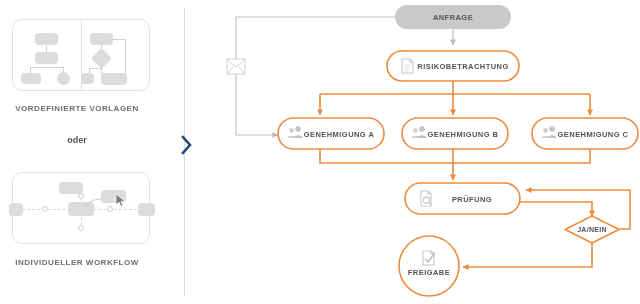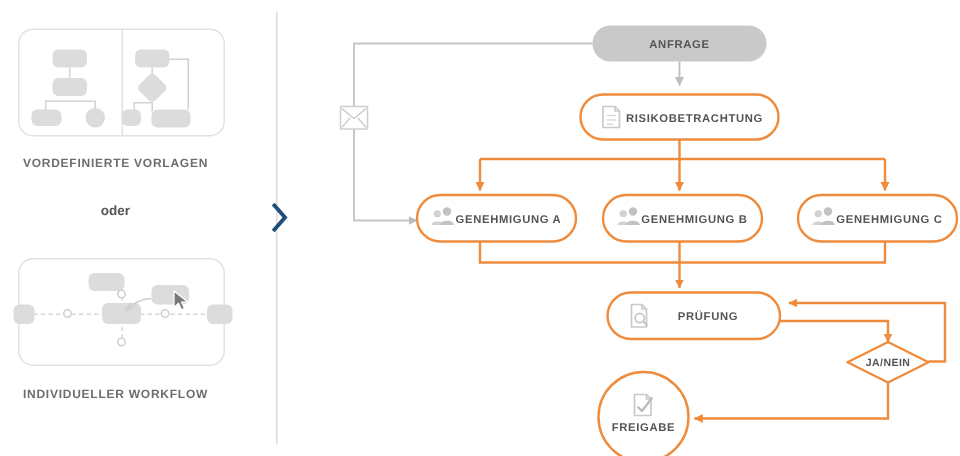--- a/index.html
+++ b/index.html
@@ -61,21 +61,21 @@
   #cap-templates{left:-8px;top:104px;}
   #cap-or{left:-8px;top:135px;font-weight:bold;letter-spacing:0;
           font-size:9px;text-transform:none;color:#555;}
   #cap-workflow{left:-8px;top:258px;}
 
   
   .vdiv{position:absolute;left:184px;top:8px;width:1px;height:288px;background:#dcdcdc;}
   .chevron{position:absolute;left:180px;top:134px;width:14px;height:22px;}
 
   
-  .flow{position:absolute;left:210px;top:12px;width:430px;height:234px;}
+  .flow{position:absolute;left:210px;top:0;width:430px;height:234px;}
   .flow svg{position:absolute;left:0;top:0;}
 
   .node-label{
     font-family:"Liberation Sans", sans-serif;
     font-size:7.5px;font-weight:bold;letter-spacing:.45px;
     fill:#545454;
   }
   .node-label-d{
     font-family:"Liberation Sans", sans-serif;
     font-size:7px;font-weight:bold;letter-spacing:.3px;

